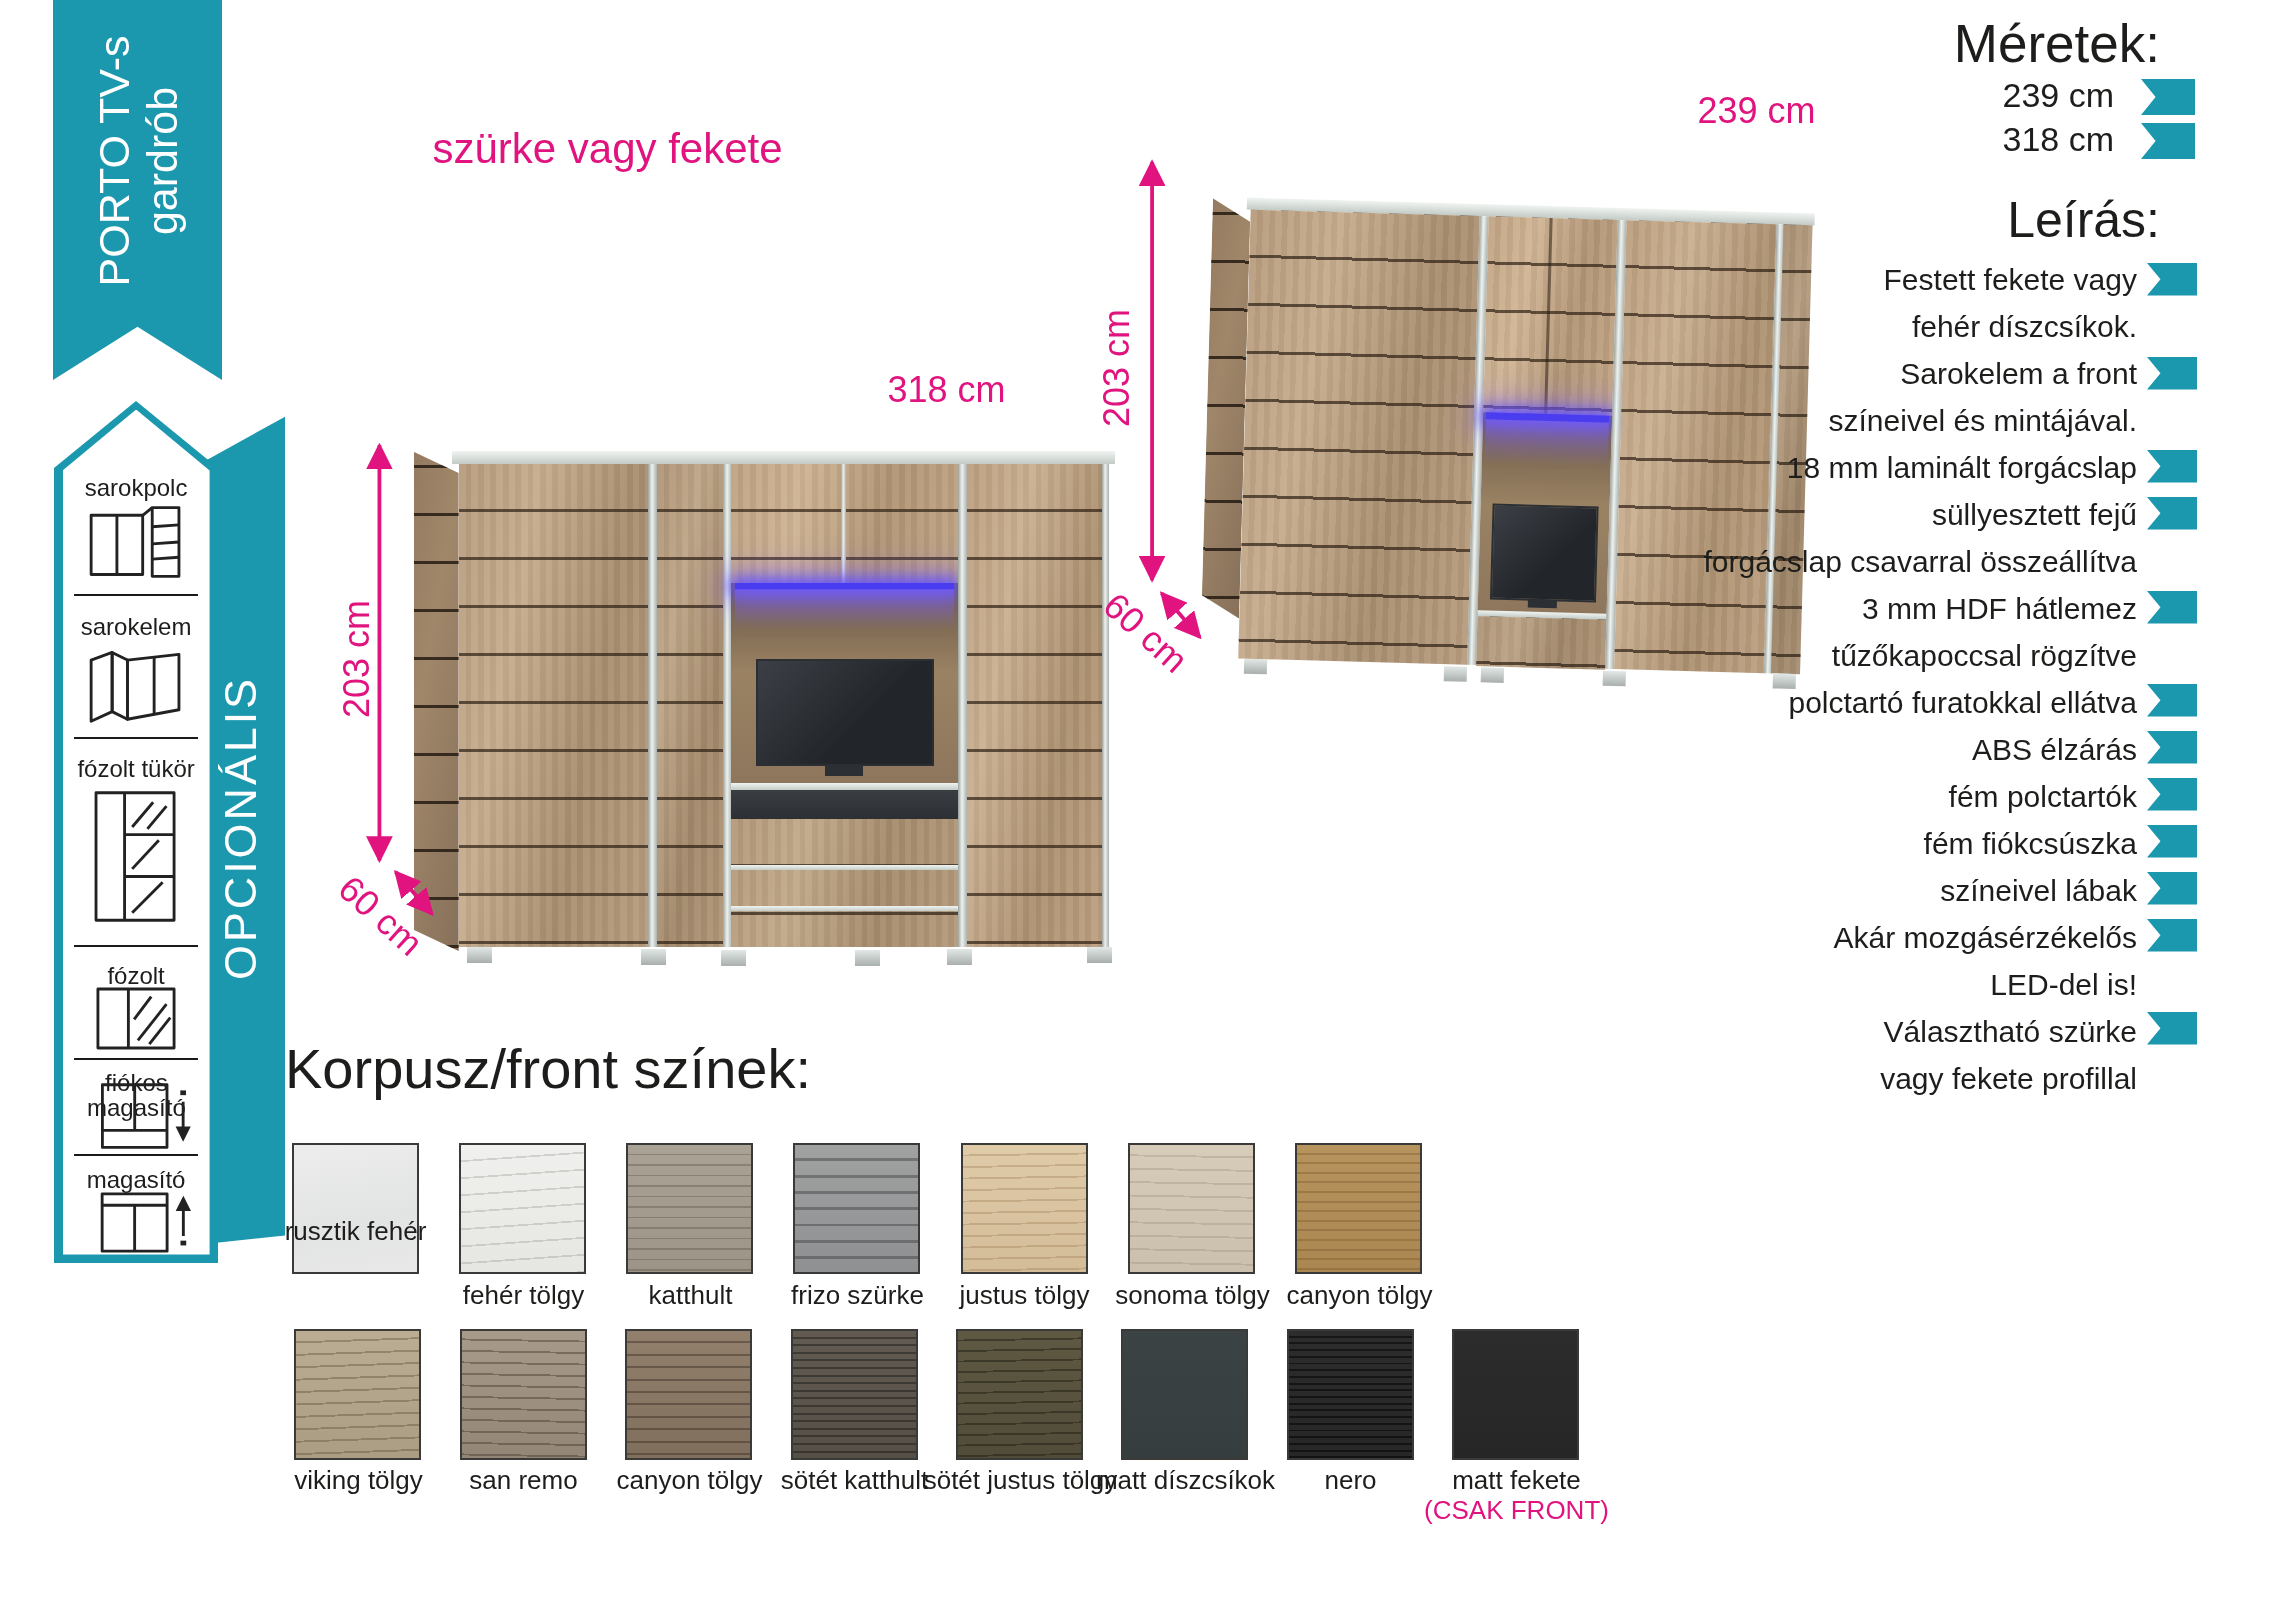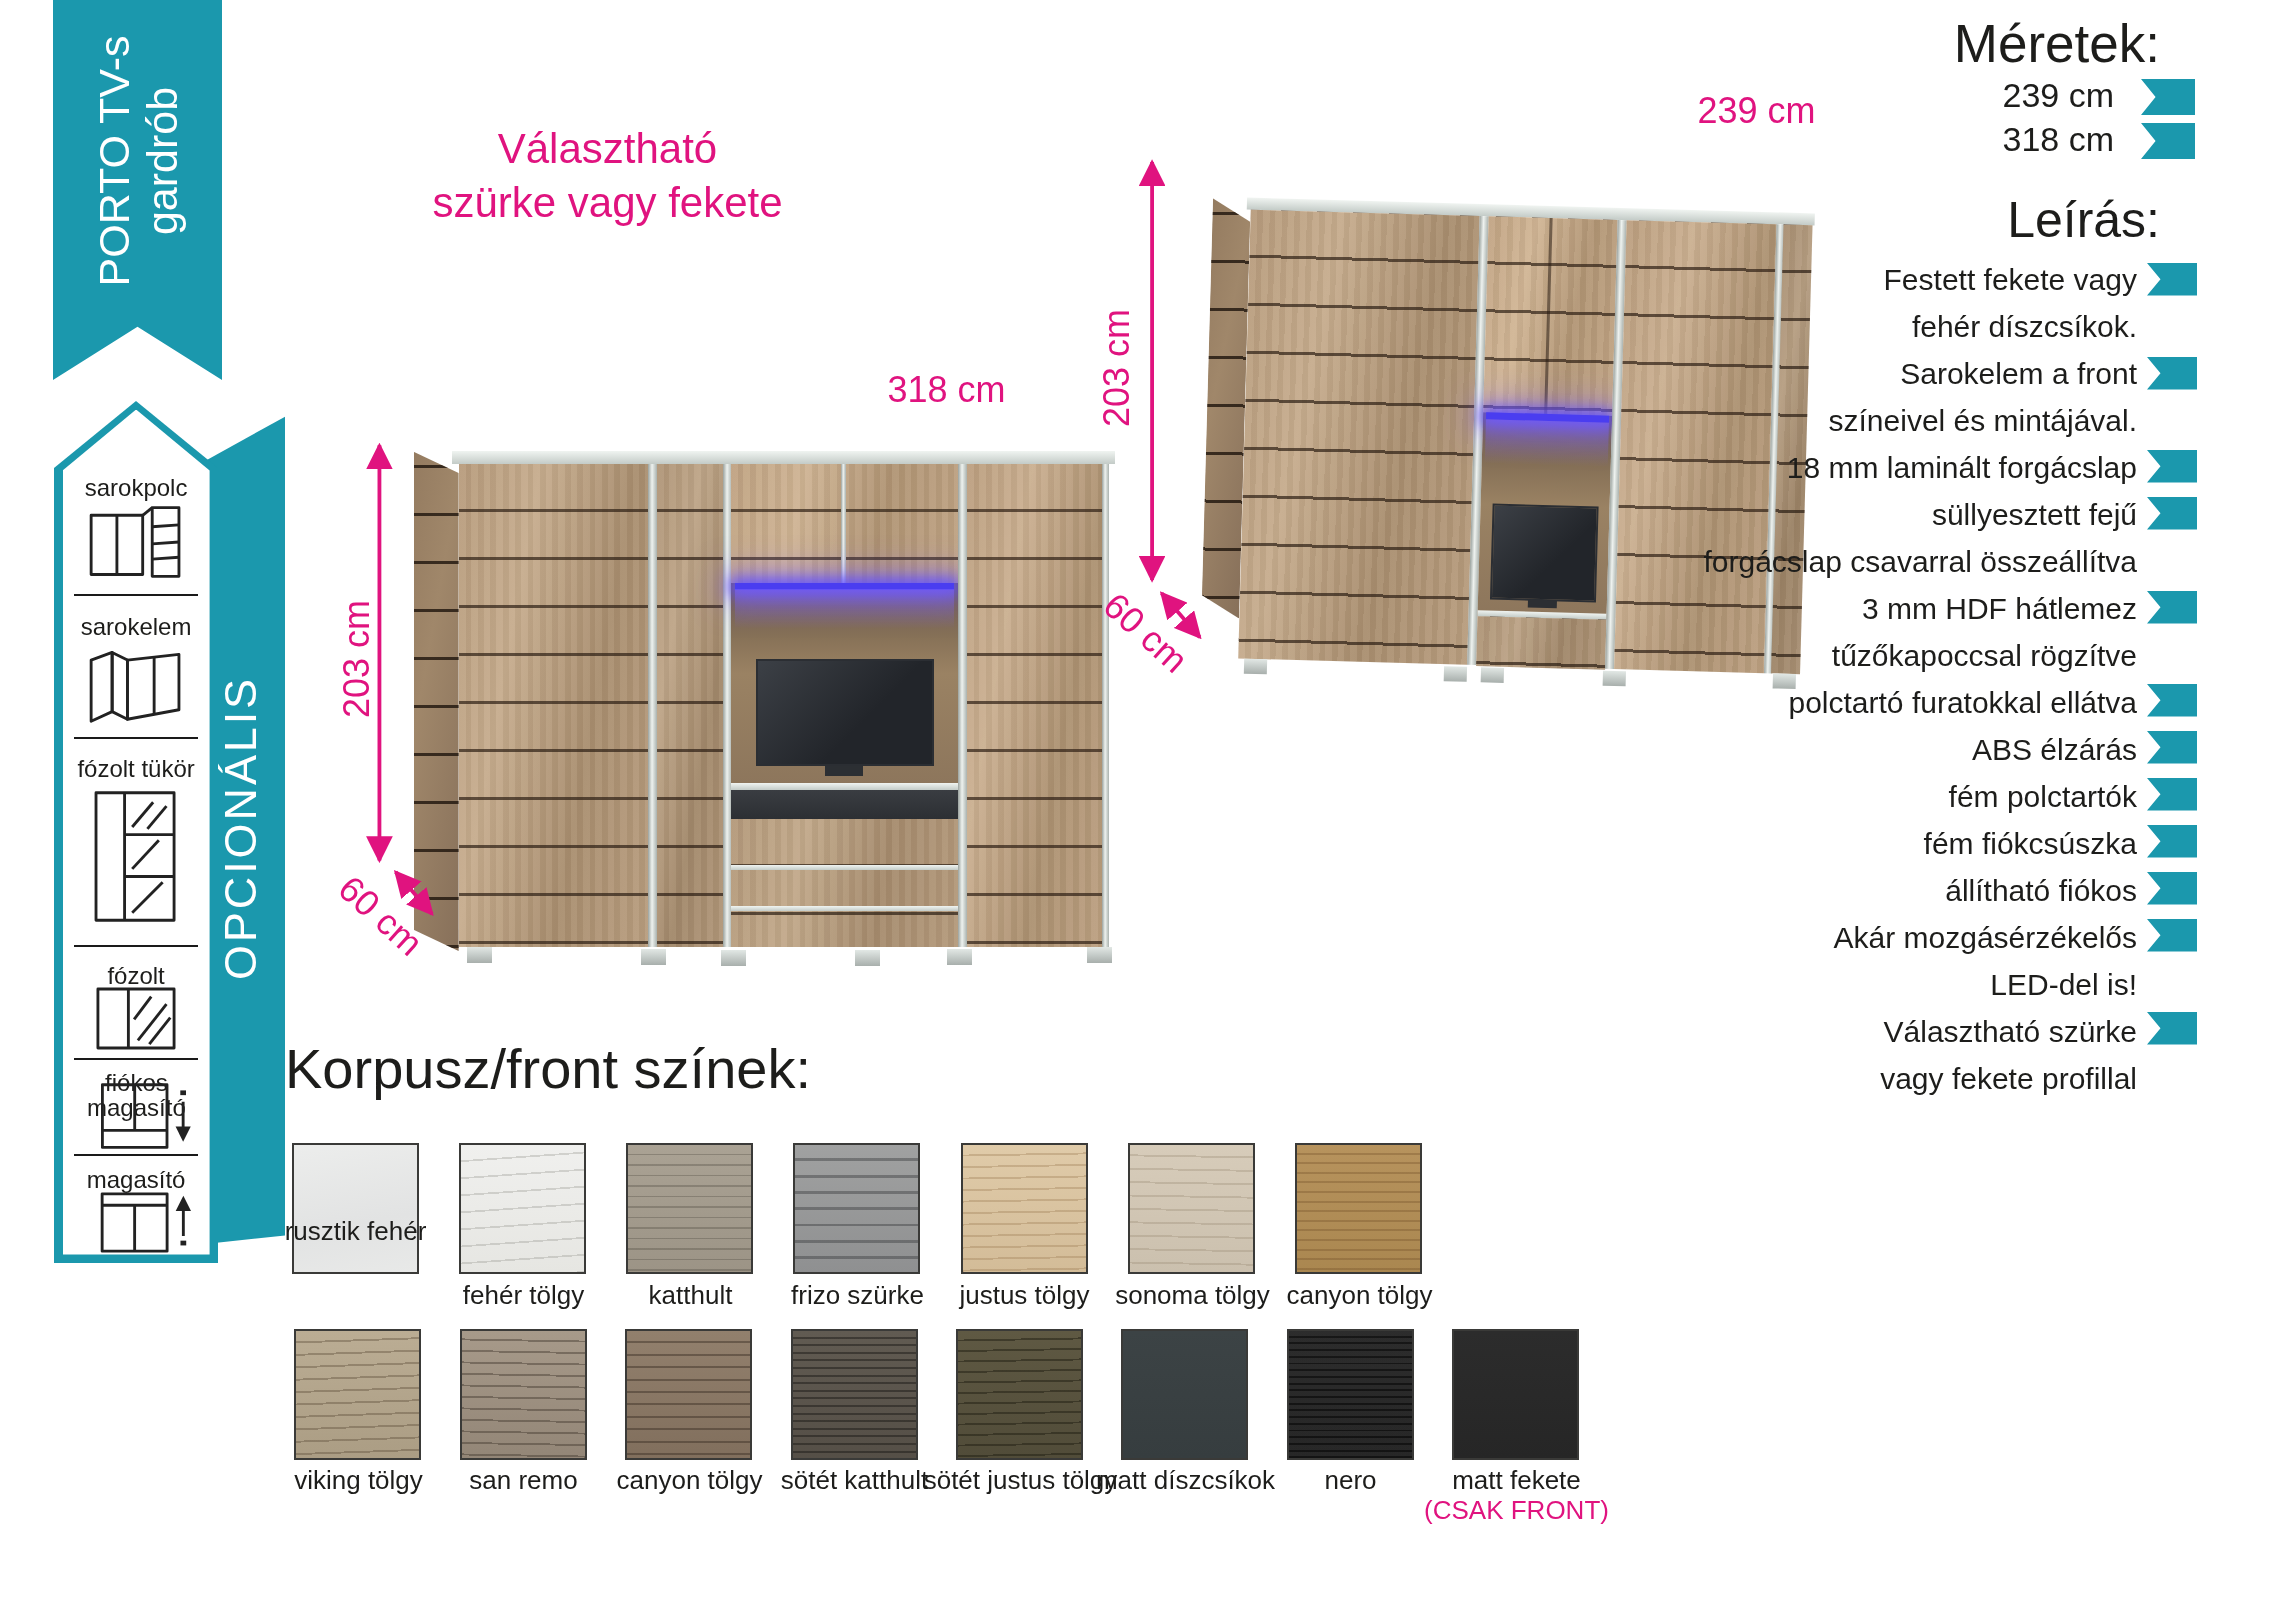--- a/index.html
+++ b/index.html
@@ -208,21 +208,20 @@
           <line x1="42" y1="16" x2="42" y2="64"></line>
           <polygon class="fl" points="93,6 85,22 101,22"></polygon>
           <line x1="93" y1="22" x2="93" y2="48"></line>
           <rect x="90" y="53" width="6" height="5" style="fill:#222;stroke:none;"></rect>
         </svg>
       </div>
     </div>
   </div>
 
   <div class="abs promo">
-    <span>Választható</span>
     <span>szürke vagy fekete</span>
   </div>
 
   <div class="abs" style="left:406px;top:401px;width:712px;height:574px;">
     <div class="abs wood--dark" style="left:7.6px;top:19px;width:45px;height:531px;clip-path:polygon(0 6%,100% 10%,100% 100%,0 96%);"></div>
     <div class="abs rail-h" style="left:46px;top:50px;width:663px;height:13.4px;"></div>
     <div class="abs" style="left:53px;top:63px;width:650px;height:483px;">
       <div class="abs wood" style="left:0;top:0;width:189px;height:483px;"></div>
       <div class="abs rail-v" style="left:189px;top:0;width:8.6px;height:483px;"></div>
       <div class="abs wood" style="left:198px;top:0;width:66px;height:483px;filter:brightness(.96);"></div>
@@ -326,21 +325,21 @@
     <div class="desc-row">színeivel és mintájával.</div>
     <div class="desc-row">18 mm laminált forgácslap</div>
     <div class="desc-row">süllyesztett fejű</div>
     <div class="desc-row">forgácslap csavarral összeállítva</div>
     <div class="desc-row">3 mm HDF hátlemez</div>
     <div class="desc-row">tűzőkapoccsal rögzítve</div>
     <div class="desc-row">polctartó furatokkal ellátva</div>
     <div class="desc-row">ABS élzárás</div>
     <div class="desc-row">fém polctartók</div>
     <div class="desc-row">fém fiókcsúszka</div>
-    <div class="desc-row">állítható fiókos</div>
+    <div class="desc-row">színeivel lábak</div>
     <div class="desc-row">Akár mozgásérzékelős</div>
     <div class="desc-row">LED-del is!</div>
     <div class="desc-row">Választható szürke</div>
     <div class="desc-row">vagy fekete profillal</div>
   </div>
   <div class="abs flag flag-sm" style="left:2147px;top:263px;"></div>
   <div class="abs flag flag-sm" style="left:2147px;top:357px;"></div>
   <div class="abs flag flag-sm" style="left:2147px;top:450px;"></div>
   <div class="abs flag flag-sm" style="left:2147px;top:497px;"></div>
   <div class="abs flag flag-sm" style="left:2147px;top:591px;"></div>

